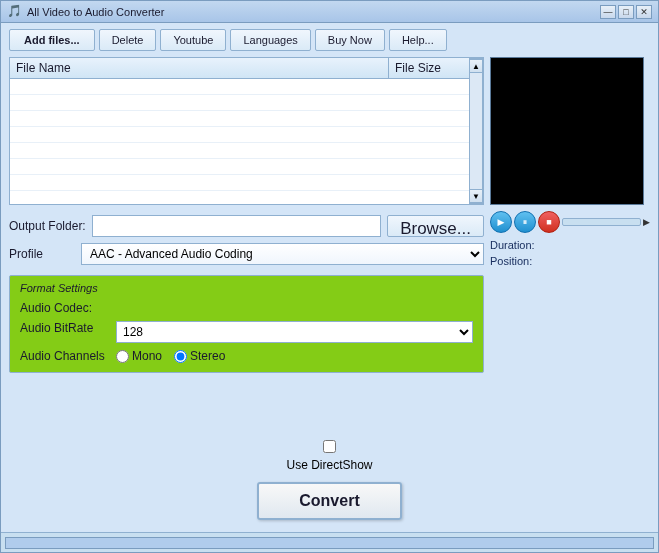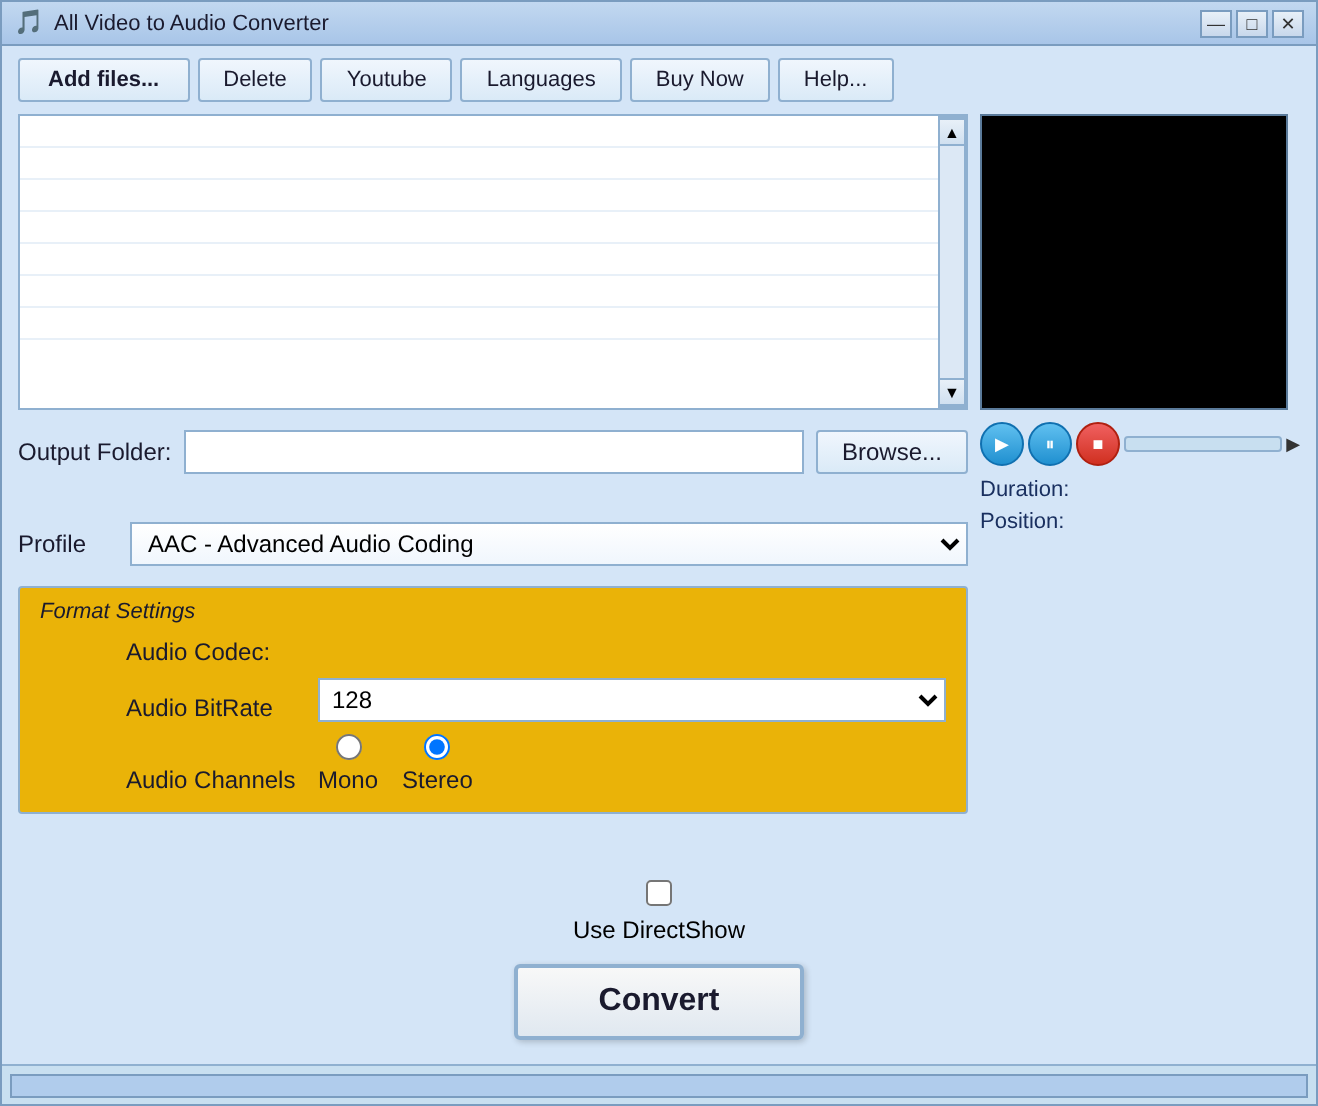--- a/index.html
+++ b/index.html
@@ -203,52 +203,51 @@
     }
     .progress-slider {
       flex: 1;
       height: 8px;
       background: #c8dff0;
       border: 1px solid #8fb0d0;
       border-radius: 2px;
     }
     .settings-row {
       display: flex;
-      align-items: flex-end;
+      align-items: flex-start;
       gap: 6px;
       padding: 3px 0;
-      margin-left: 43px;
     }
     .settings-label {
       font-size: 12px;
       color: #1a1a2e;
       width: 90px;
     }
     .settings-select {
       flex: 1;
       height: 22px;
       border: 1px solid #8fb0d0;
       background: linear-gradient(to bottom, white, #f0f6fd);
       padding: 0 2px;
       font-size: 12px;
       cursor: pointer;
     }
     .browse-btn {
       background: linear-gradient(to bottom, #f0f6fd, #daeaf7);
       border: 1px solid #8fb0d0;
       padding: 3px 12px;
-      font-size: 12px;
+      font-size: 17px;
       cursor: pointer;
       color: #1a1a2e;
       border-radius: 2px;
       height: 22px;
     }
     .format-settings-box {
       border: 1px solid #8fb0d0;
-      background: #eab308;
+      background: #84cc16;
       border-radius: 2px;
       padding: 6px 10px;
       margin: 4px 0;
     }
     .format-settings-title {
       font-size: 11px;
       color: #1a1a2e;
       margin-bottom: 4px;
       font-style: italic;
     }
@@ -257,21 +256,20 @@
       align-items: center;
       gap: 12px;
     }
     .radio-label {
       display: flex;
       align-items: center;
       gap: 3px;
       font-size: 12px;
       color: #1a1a2e;
       cursor: pointer;
-      flex-direction: column;
     }
     .convert-btn {
       background: linear-gradient(to bottom, #f8f8f8, #e0e8f0);
       border: 2px solid #8fb0d0;
       padding: 8px 40px;
       font-size: 16px;
       font-weight: bold;
       cursor: pointer;
       color: #1a1a2e;
       border-radius: 3px;
@@ -318,24 +316,23 @@
       flex: 1;
       height: 22px;
       border: 1px solid #8fb0d0;
       background: white;
       padding: 0 4px;
       font-size: 12px;
     }
     .profile-row {
       display: flex;
       align-items: center;
-      gap: 6px;
+      gap: 22px;
       padding: 2px 0;
       margin-bottom: 4px;
-      margin-top: 18px;
     }
     .profile-label {
       font-size: 12px;
       color: #1a1a2e;
       width: 50px;
     }
     .profile-select {
       flex: 1;
       height: 22px;
       border: 1px solid #8fb0d0;
@@ -387,20 +384,24 @@
     <button class="toolbar-btn">Buy Now</button>
     <button class="toolbar-btn">Help...</button>
   </div>
 
   <div class="main-content">
 
     <div class="left-panel">
 
       <div class="file-area">
         <div class="file-area-inner">
+          <div class="file-list-header">
+            <span class="col-name">File Name</span>
+            <span class="col-size">File Size</span>
+          </div>
           <div class="file-list-rows">
             <div class="file-row"></div>
             <div class="file-row"></div>
             <div class="file-row"></div>
             <div class="file-row"></div>
             <div class="file-row"></div>
             <div class="file-row"></div>
             <div class="file-row"></div>
           </div>
         </div>

